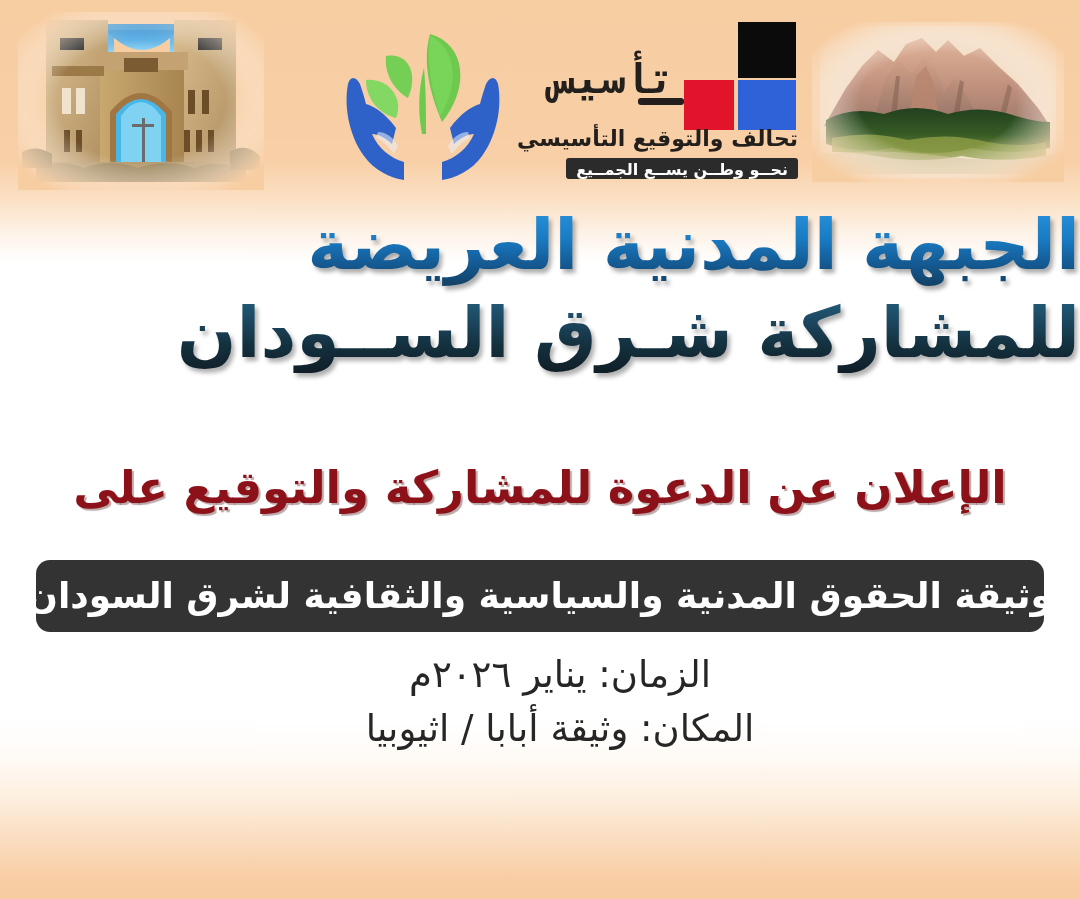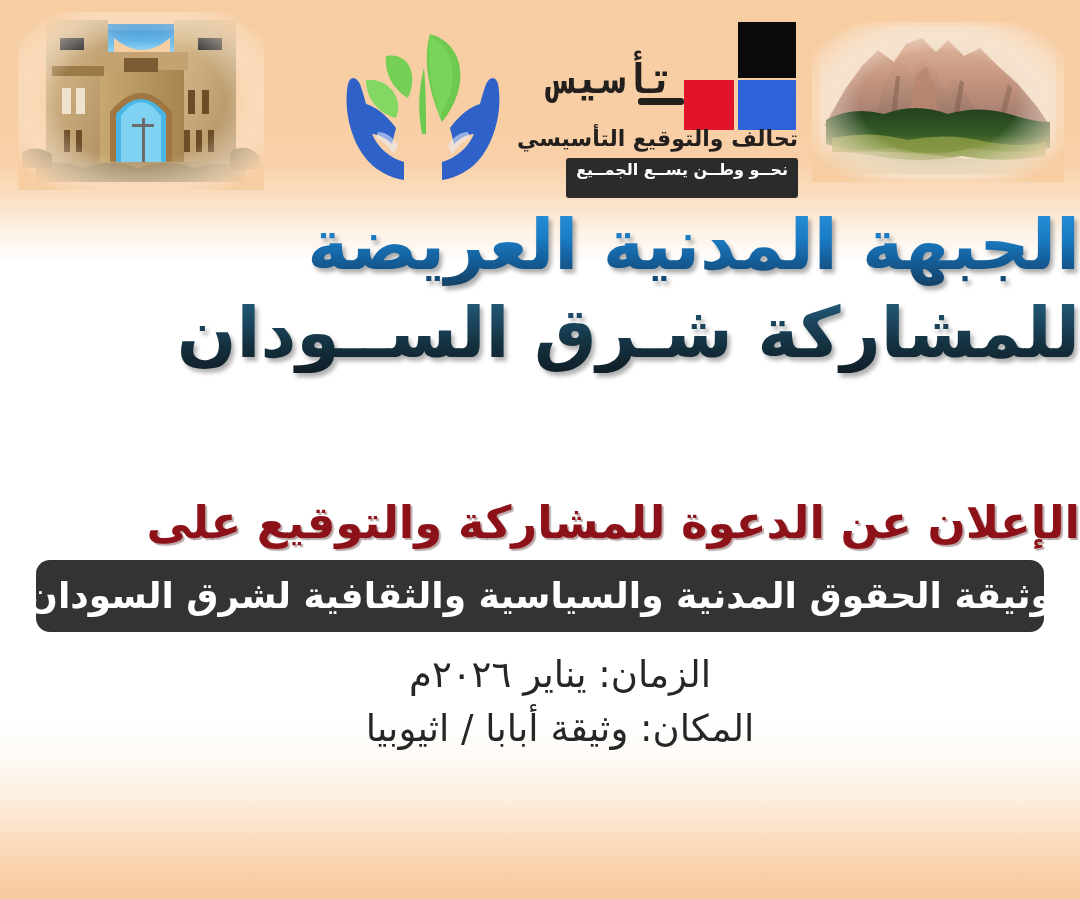--- a/index.html
+++ b/index.html
@@ -70,21 +70,21 @@
   }
   .tasees-sub{
     position:absolute;right:4px;top:106px;width:276px;text-align:right;
     font-size:22px;font-weight:bold;color:#231f1d;white-space:nowrap;
     line-height:1;
   }
   .tasees-slogan{
     position:absolute;right:4px;top:136px;
     background:#2b2b2b;color:#ffffff;
     font-size:16px;font-weight:bold;
-    padding:3px 10px 19px 10px;border-radius:3px;
+    padding:3px 10px 0 10px;border-radius:3px;
     white-space:nowrap;line-height:1.1;
     letter-spacing:1px;
   }
 
   
   .mountains{
     position:absolute;left:812px;top:22px;width:252px;height:160px;
   }
   .mountains svg{display:block;width:100%;height:100%;}
 
@@ -111,27 +111,26 @@
     font-size:70px;margin-top:4px;
     background:linear-gradient(to bottom,#23617f 0%,#1c4760 34%,#14313f 64%,#101e27 100%);
     -webkit-background-clip:text;background-clip:text;
     color:transparent;-webkit-text-fill-color:transparent;
     filter:drop-shadow(3px 4px 2px rgba(80,80,80,.45));
   }
   .title-wrap{position:relative;display:block;}
 
   
   .announce{
-    position:absolute;left:0;top:462px;width:1080px;
+    position:absolute;left:0;top:462px;width:1080px;text-align:center;
     font-size:45px;font-weight:bold;line-height:1.15;
     color:#8d1119;
     white-space:nowrap;letter-spacing:-1px;
     text-shadow:2px 2px 1px rgba(60,10,10,.35);
     font-family:"DejaVu Sans","Liberation Sans",sans-serif;
-    margin-top:35px;
   }
 
   
   .doc-banner{
     position:absolute;left:36px;top:560px;width:1008px;height:72px;
     background:#333333;border-radius:14px;
     display:flex;align-items:center;justify-content:center;
   }
   .doc-banner-text{
     color:#ffffff;font-size:36px;font-weight:bold;

